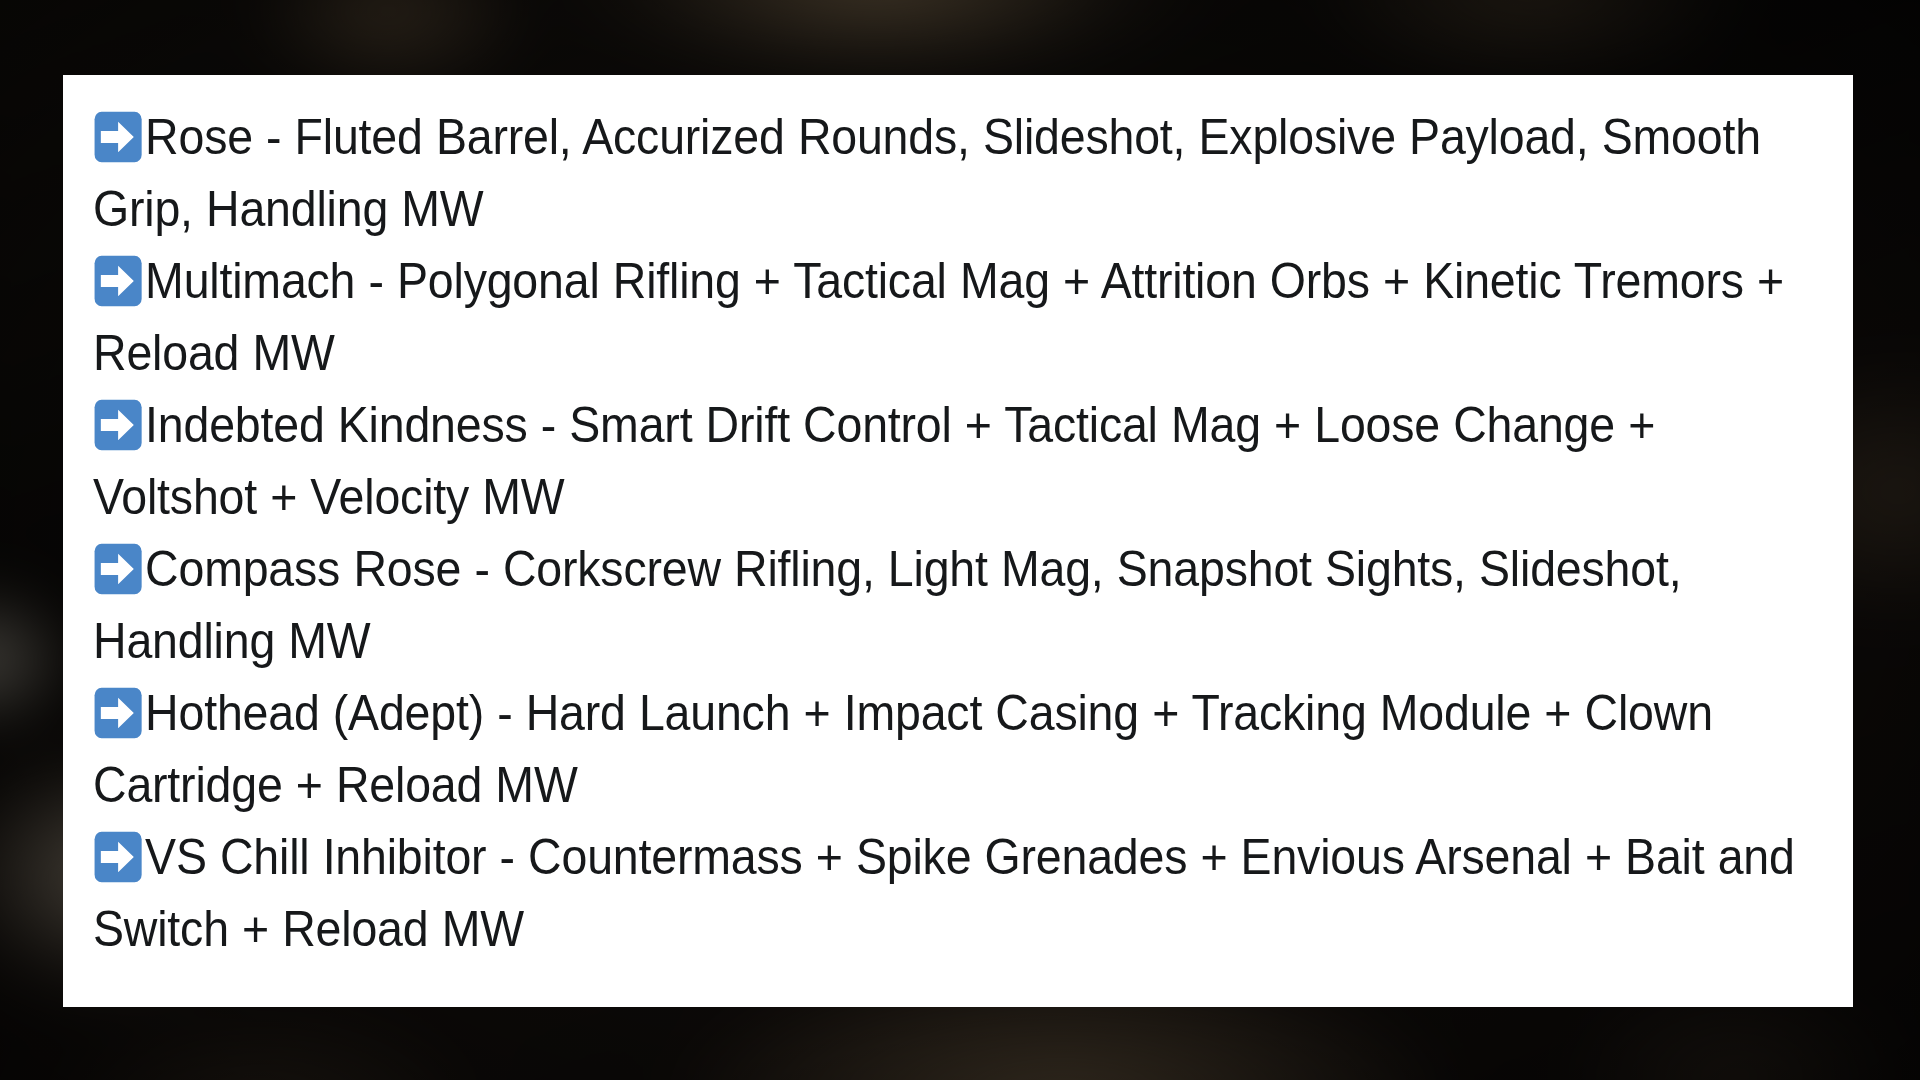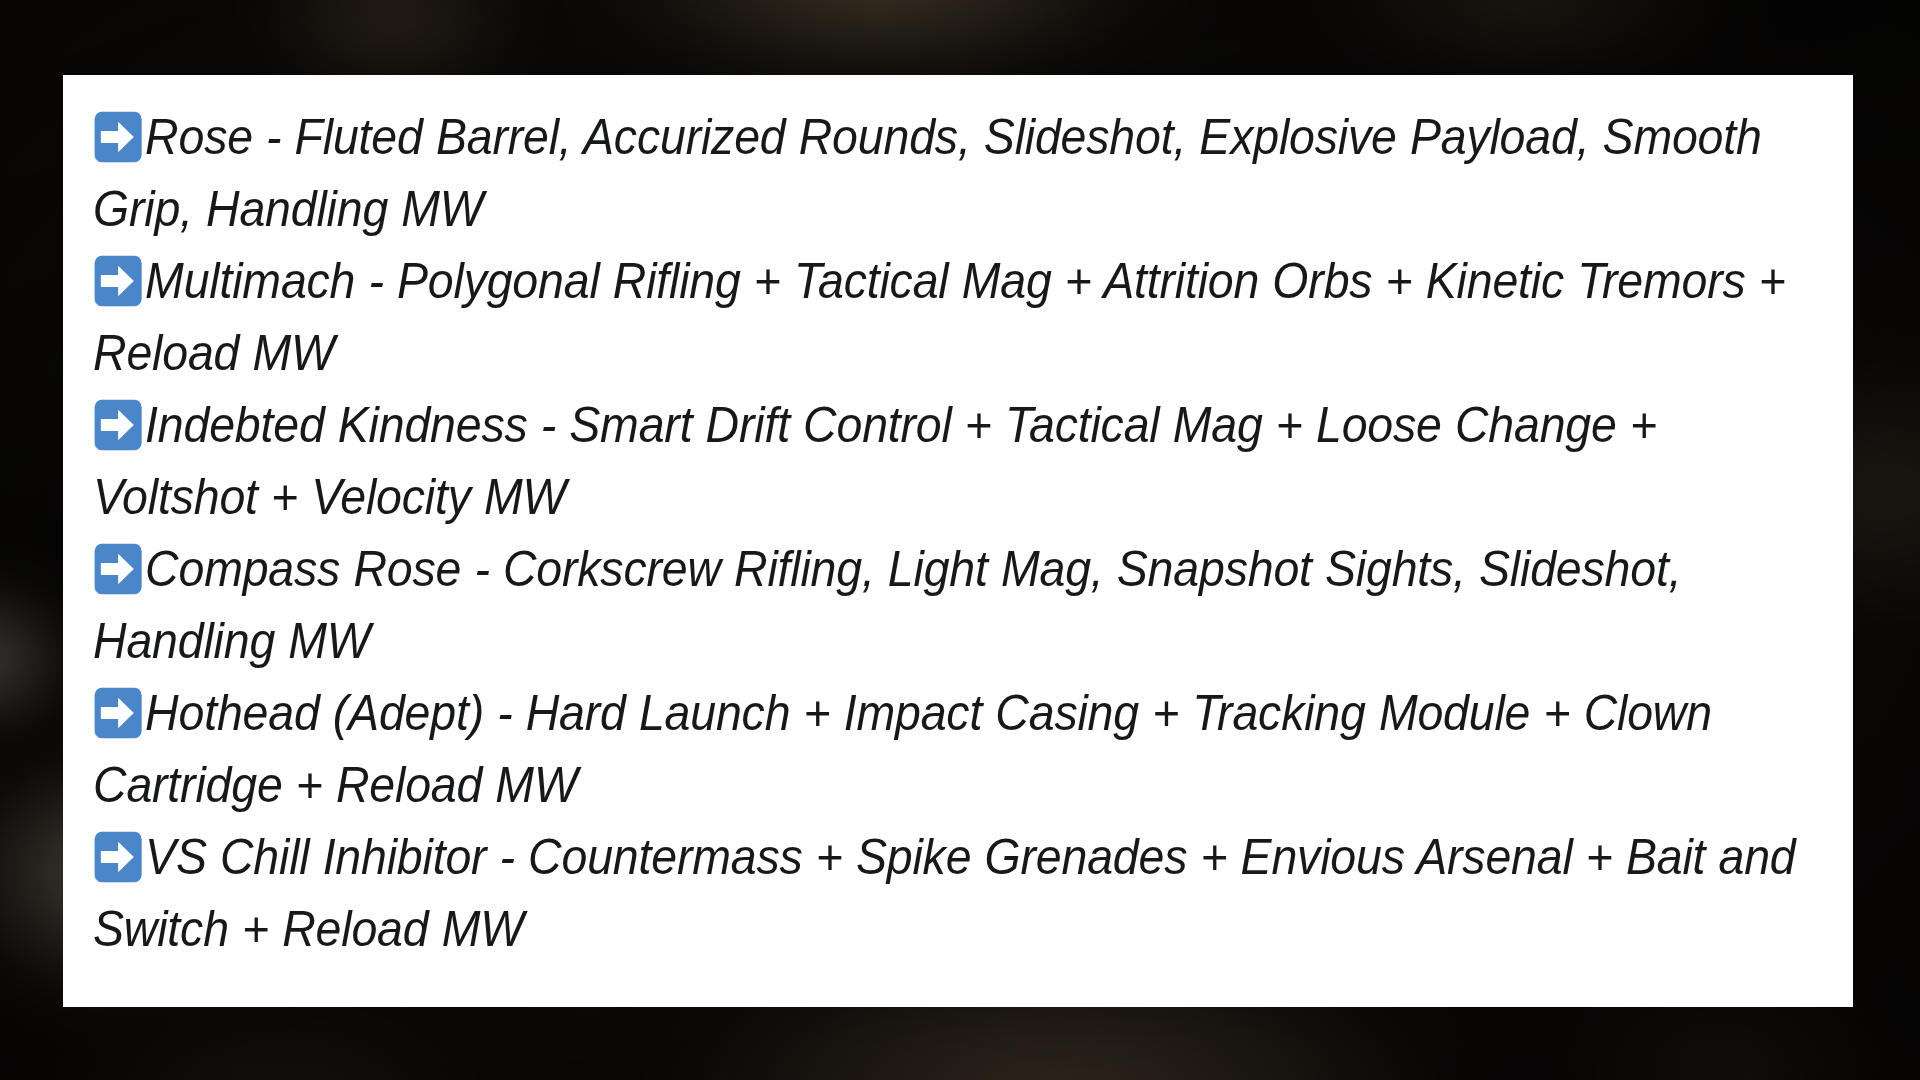--- a/index.html
+++ b/index.html
@@ -54,21 +54,20 @@
     background: #ffffff;
     box-sizing: border-box;
     padding: 26px 30px 22px 30px;
     overflow: hidden;
   }
 
   #loadout-list {
     margin: 0;
     padding: 0;
     list-style: none;
-    font-style: italic;
   }
 
   .loadout-line {
     display: block;
     font-size: 50px;
     line-height: 72px;
     color: #16181a;
     letter-spacing: -0.2px;
     word-spacing: 0.5px;
     font-stretch: condensed;

